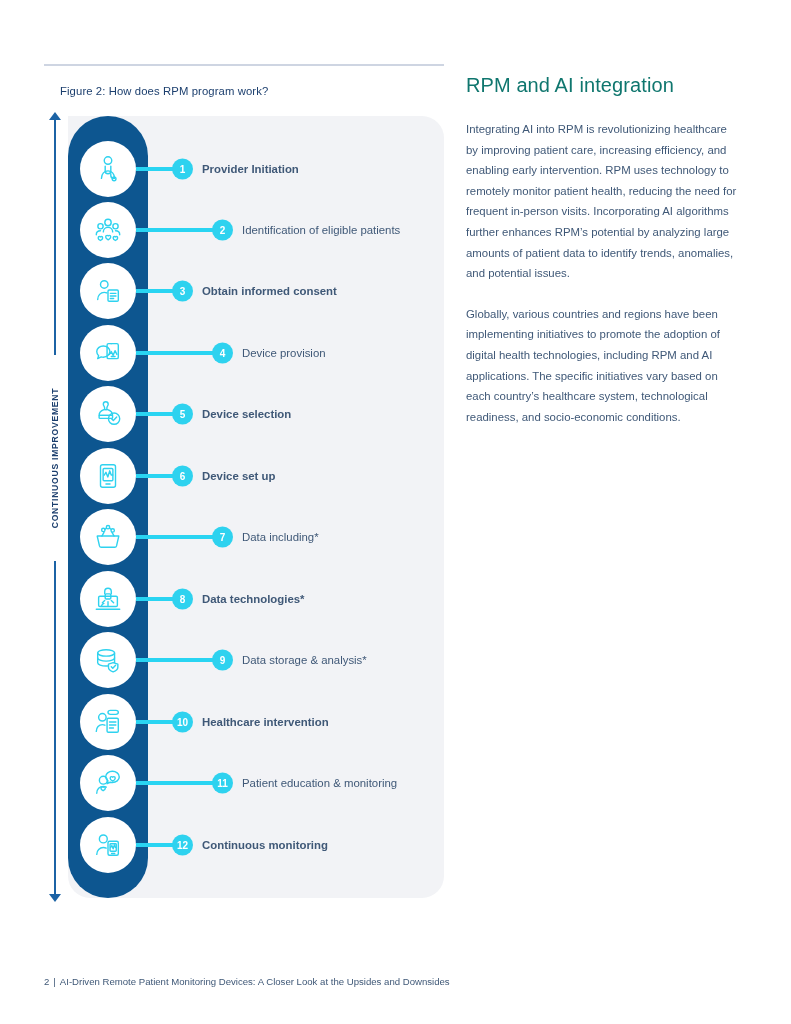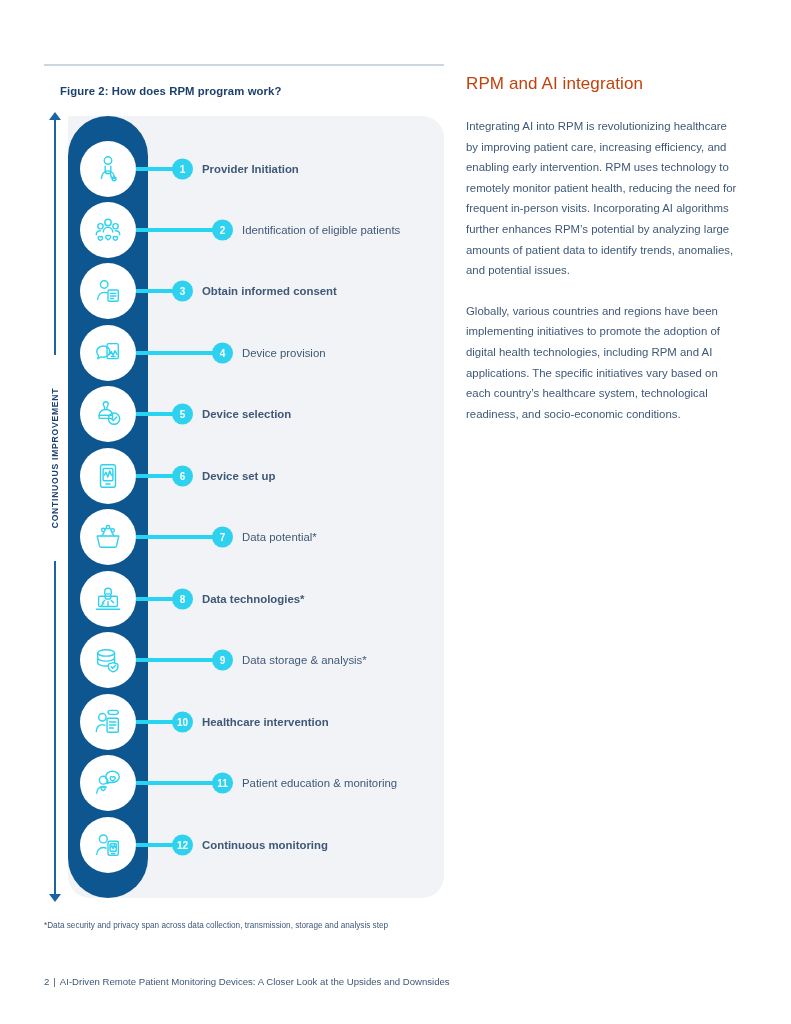--- a/index.html
+++ b/index.html
@@ -30,21 +30,21 @@
     width: 400px;
   }
   .top-rule {
     width: 400px;
     height: 2px;
     background: #ced5e2;
   }
   .figure-title {
     margin-top: 19px;
     font-size: 11.3px;
-    font-weight: bold;
+    font-weight: normal;
     color: #1c3f6e;
     letter-spacing: 0.1px;
     padding-left: 16px;
   }
 
   
   .diagram {
     position: absolute;
     left: 44px;
     top: 112px;
@@ -206,22 +206,22 @@
   .footer .sep { padding: 0 4px; }
 
   
   .right-col {
     position: absolute;
     left: 466px;
     top: 74px;
     width: 284px;
   }
   .rc-heading {
-    font-size: 17px;
-    color: #c2410c;
+    font-size: 20px;
+    color: #0f766e;
     font-weight: normal;
     margin: 0 0 22px 0;
     letter-spacing: 0.1px;
   }
   .rc-para {
     font-size: 11.4px;
     line-height: 20.6px;
     color: #3f5877;
     margin: 0 12px 20px 0;
   }
@@ -345,21 +345,21 @@
           <path d="M4.5 15h23l-2.4 10.5a2 2 0 0 1-2 1.5H8.9a2 2 0 0 1-2-1.5z"></path>
           <path d="M9.5 15l2.2-4M22.5 15l-2.2-4"></path>
           <circle cx="11" cy="8.5" r="1.8"></circle>
           <circle cx="16" cy="5.5" r="1.8"></circle>
           <circle cx="21" cy="9" r="1.8"></circle>
           <path d="M12.6 7.8l1.8-1.2M17.5 6.4l2 1.6"></path>
         </svg>
       </div>
       <div class="connector long"></div>
       <div class="num-badge long">7</div>
-      <div class="step-label long">Data potential*</div>
+      <div class="step-label long">Data including*</div>
     </div>
 
     <div class="step" style="top:459px">
       <div class="icon-circle">
         <svg viewBox="0 0 32 32" fill="none" stroke="#2ed2ef" stroke-width="1.5" stroke-linecap="round" stroke-linejoin="round">
           <rect x="6" y="13" width="20" height="11" rx="1.4"></rect>
           <path d="M3.5 27h25"></path>
           <path d="M12.5 10.5V8a3.5 3.5 0 0 1 7 0v2.5"></path>
           <rect x="13" y="10.5" width="6" height="5.5" rx="1.2"></rect>
           <path d="M16 19v4"></path>
@@ -429,21 +429,20 @@
         </svg>
       </div>
       <div class="connector short"></div>
       <div class="num-badge short">12</div>
       <div class="step-label short">Continuous monitoring</div>
     </div>
 
   </div>
 
   <div class="footnote">
-    <div>*Data security and privacy span across data collection, transmission, storage and analysis step</div>
   </div>
 
   <div class="footer">
     <span>2</span><span class="sep">|</span><span>AI-Driven Remote Patient Monitoring Devices: A Closer Look at the Upsides and Downsides</span>
   </div>
 
   <div class="right-col">
     <h1 class="rc-heading">RPM and AI integration</h1>
     <p class="rc-para">Integrating AI into RPM is revolutionizing healthcare by improving patient care, increasing efficiency, and enabling early intervention. RPM uses technology to remotely monitor patient health, reducing the need for frequent in-person visits. Incorporating AI algorithms further enhances RPM’s potential by analyzing large amounts of patient data to identify trends, anomalies, and potential issues.</p>
     <p class="rc-para">Globally, various countries and regions have been implementing initiatives to promote the adoption of digital health technologies, including RPM and AI applications. The specific initiatives vary based on each country’s healthcare system, technological readiness, and socio-economic conditions.</p>

